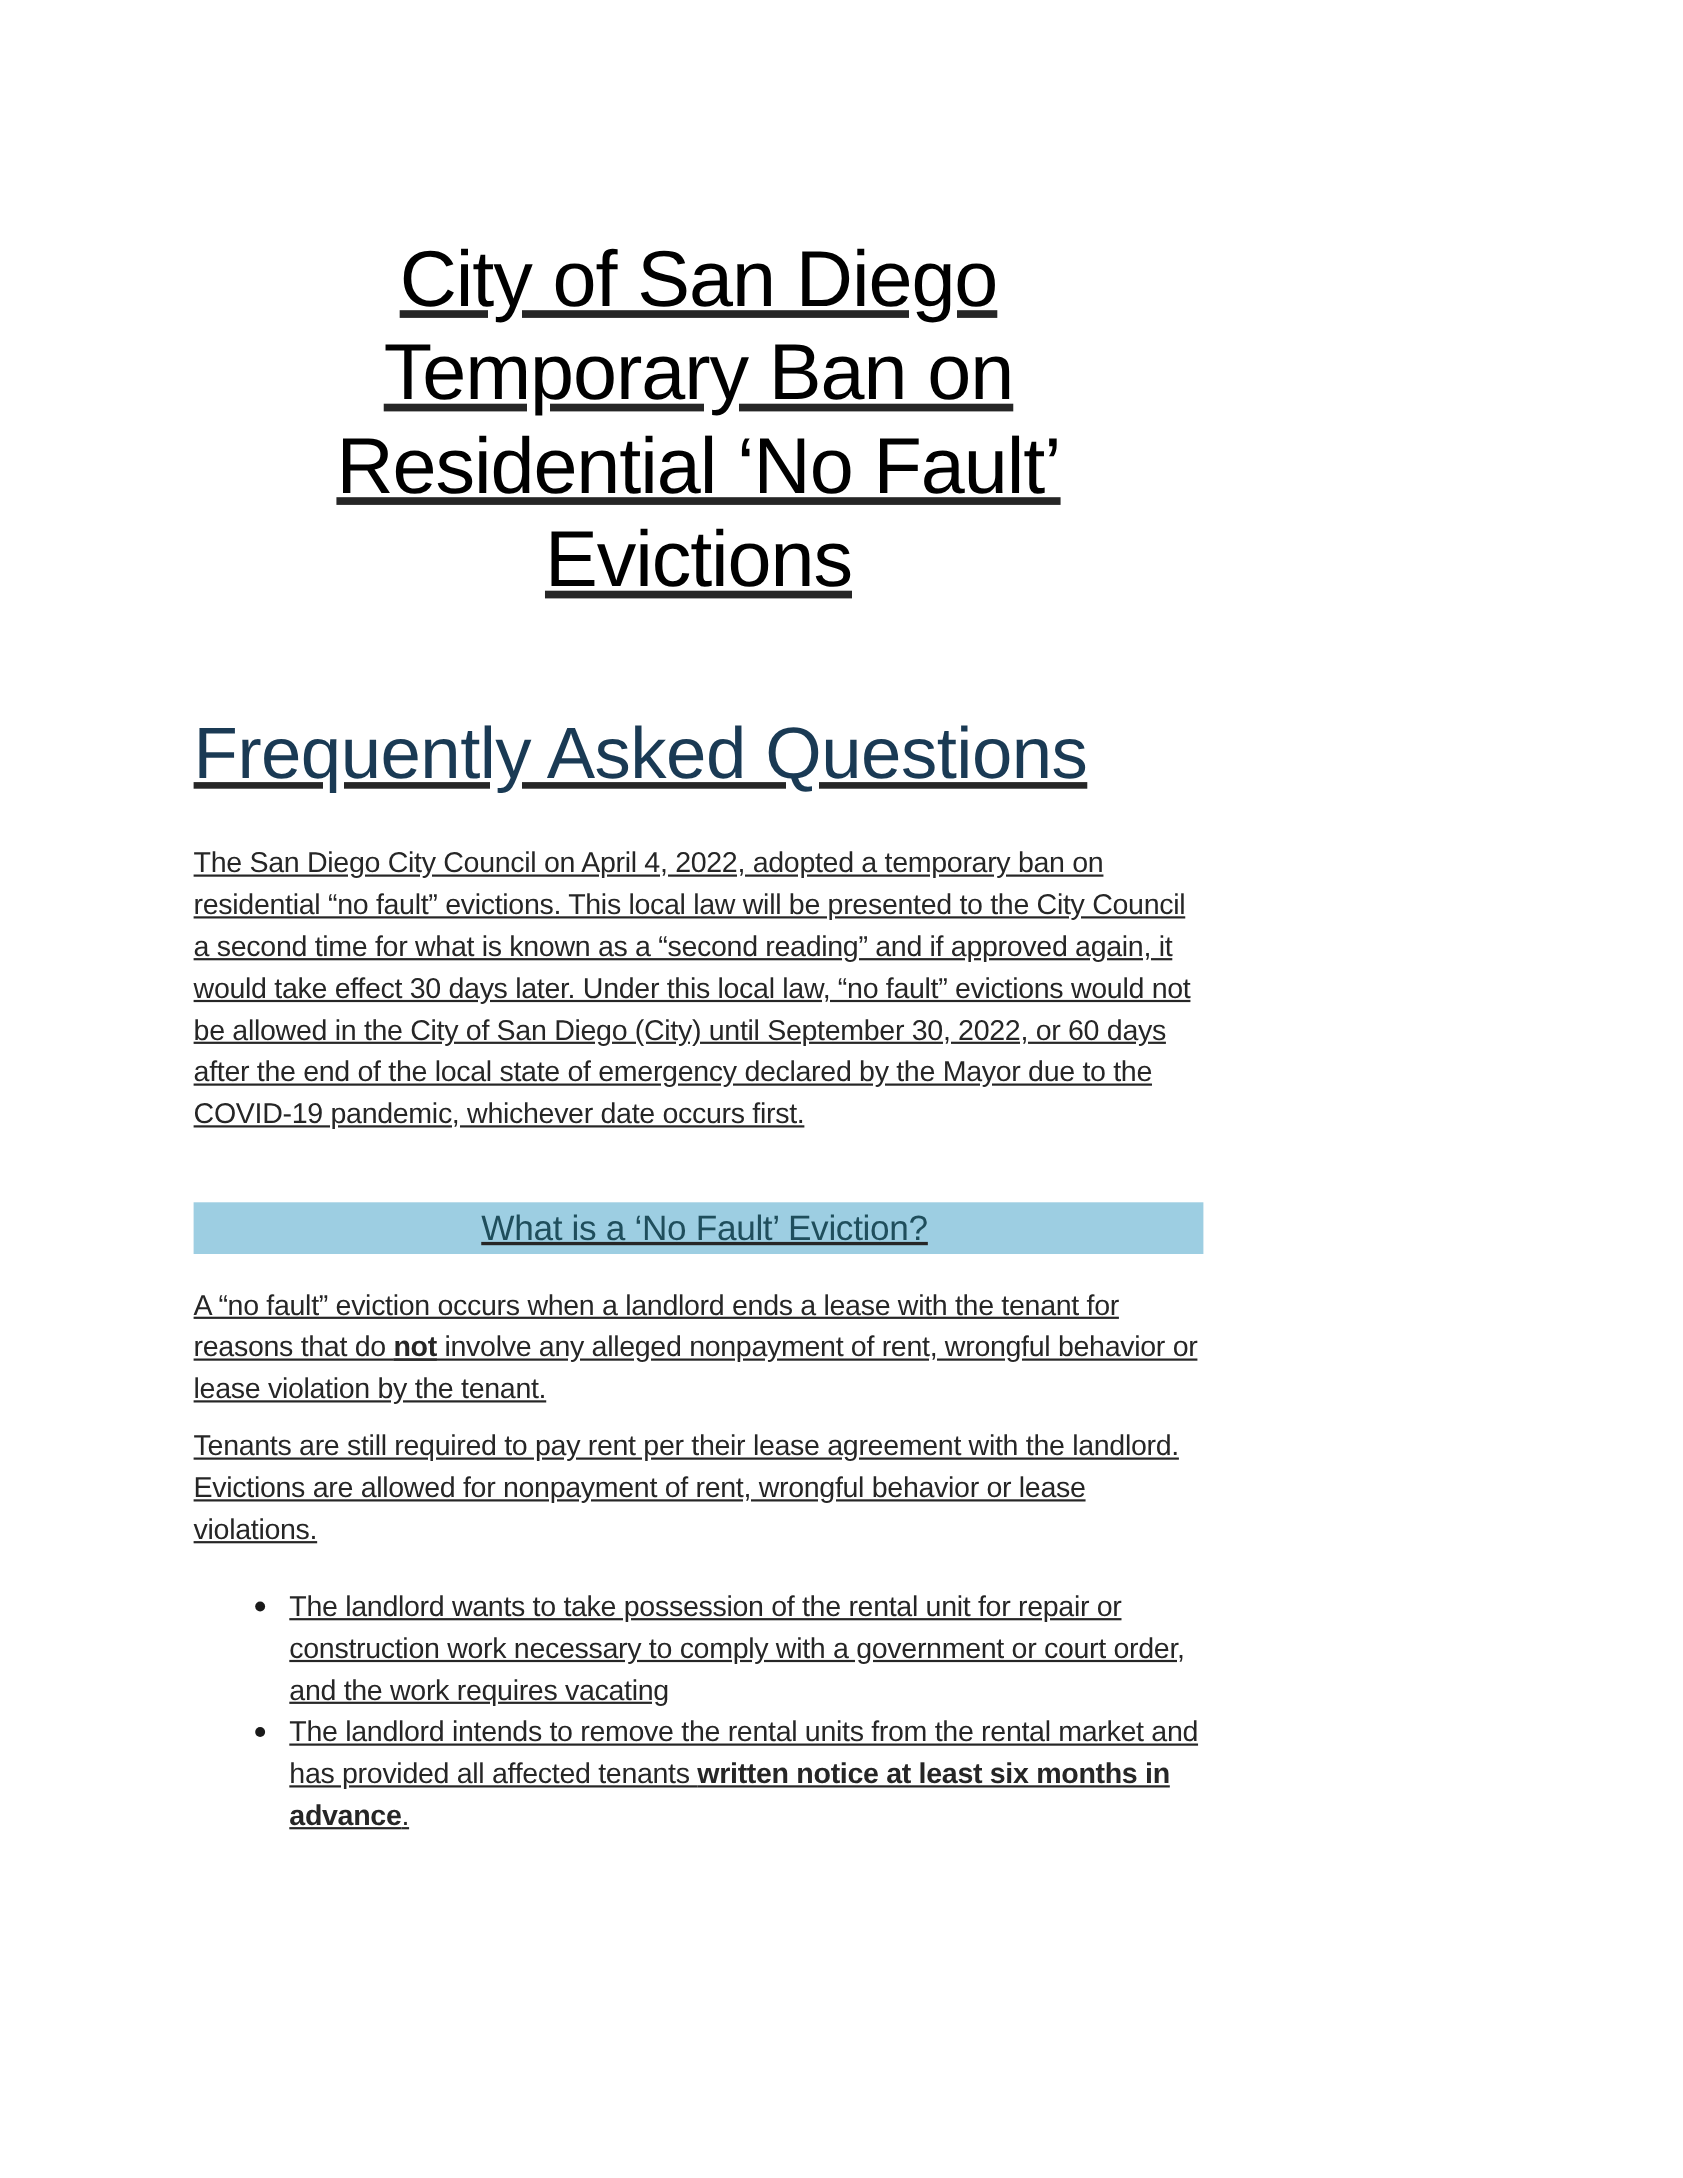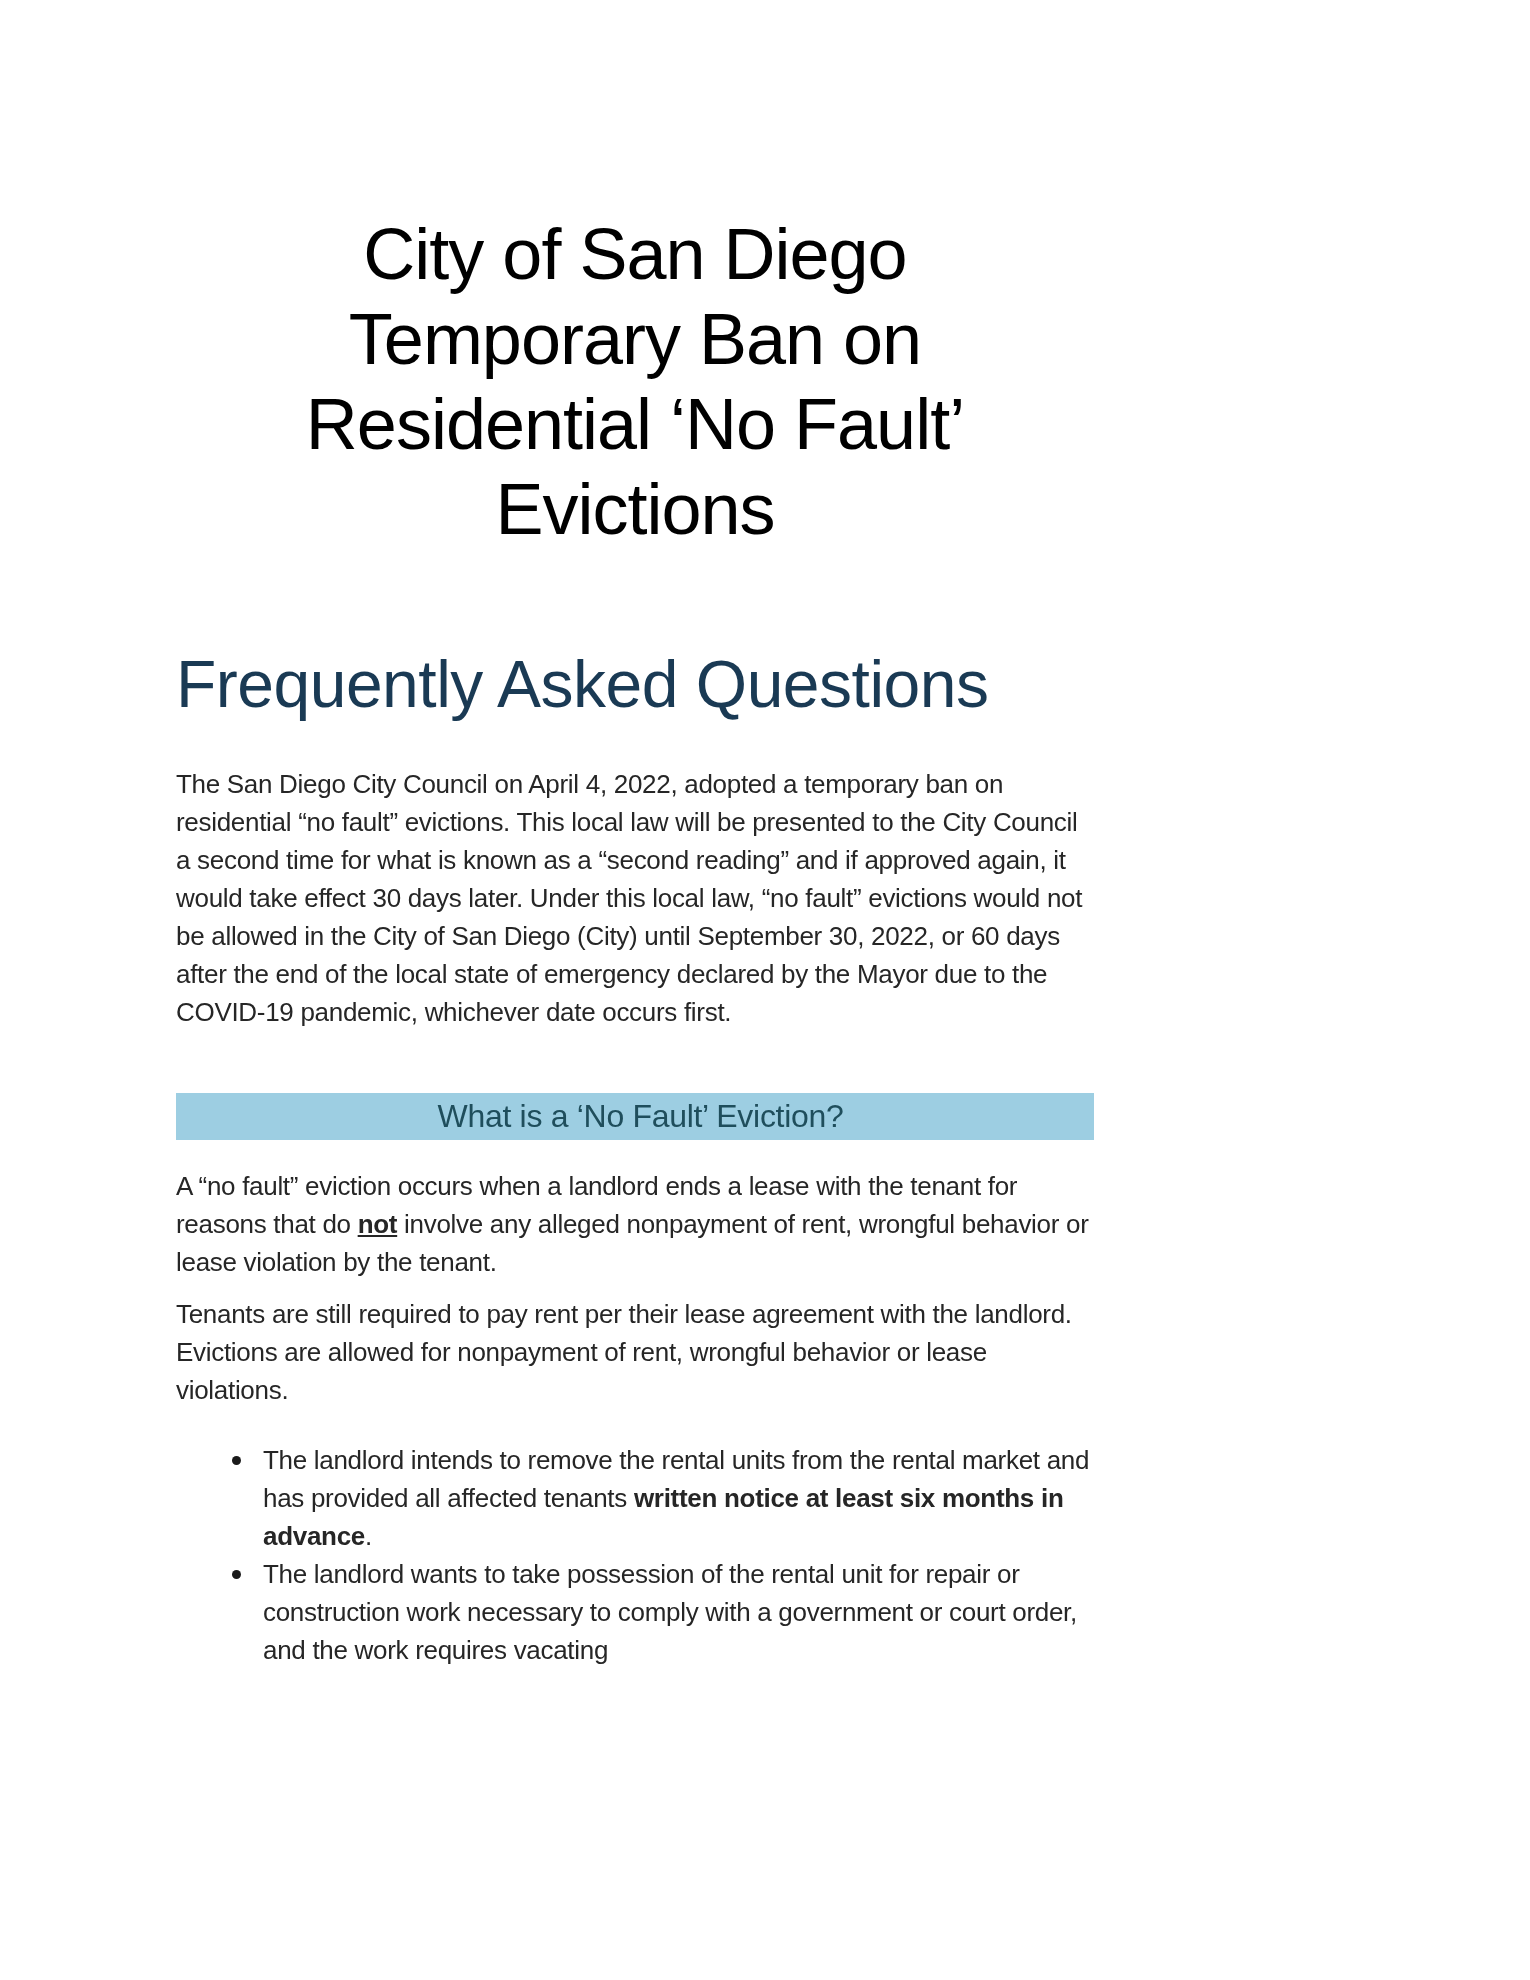--- a/index.html
+++ b/index.html
@@ -6,20 +6,21 @@
   html, body { background: #ffffff; }
   .page {
     position: relative;
     width: 1270px;
     height: 1980px;
     background: var(--page-bg, #ffffff);
     font-family: "Liberation Sans", "DejaVu Sans", sans-serif;
     color: var(--body-text, #262626);
     padding: 0 176px;
     overflow: hidden;
+    text-decoration: underline;
   }
   .title-block {
     padding-top: 212px;
     text-align: center;
     font-size: 72px;
     line-height: 85px;
     font-weight: 400;
     letter-spacing: -1px;
     color: var(--title-color, #000000);
   }
@@ -95,18 +96,18 @@
   <section data-name="section-what-is-no-fault-eviction">
     <h2 class="band" data-name="section-header-what-is">What is a ‘No Fault’ Eviction?</h2>
     <div class="section-body body-text" data-name="section-body-what-is">
         <p data-name="paragraph"><span data-name="text-segment">A “no fault” eviction occurs when a landlord ends a lease with the tenant for reasons that do </span><span data-name="text-segment" class="seg-bold seg-underline">not</span><span data-name="text-segment"> involve any alleged nonpayment of rent, wrongful behavior or lease violation by the tenant.</span></p>
         <p data-name="paragraph"><span data-name="text-segment">Tenants are still required to pay rent per their lease agreement with the landlord. Evictions are allowed for nonpayment of rent, wrongful behavior or lease violations.</span></p>
       </div>
   </section>
 
   <section data-name="section-when-no-fault-eviction-allowed">
     <ul class="bullets" data-name="allowed-circumstances-list">
+        <li data-name="list-item"><span class="bullet-dot" data-name="bullet-icon"></span><span data-name="text-segment">The landlord wants to take possession of the rental unit for repair or construction work necessary to comply with a government or court order, and the work requires vacating</span></li>
         <li data-name="list-item"><span class="bullet-dot" data-name="bullet-icon"></span><span data-name="text-segment">The landlord intends to remove the rental units from the rental market and has provided all affected tenants </span><span data-name="text-segment" class="seg-bold">written notice at least six months in advance</span><span data-name="text-segment">.</span></li>
-        <li data-name="list-item"><span class="bullet-dot" data-name="bullet-icon"></span><span data-name="text-segment">The landlord wants to take possession of the rental unit for repair or construction work necessary to comply with a government or court order, and the work requires vacating</span></li>
       </ul>
   </section>
 
 </div>
 
 </body></html>

